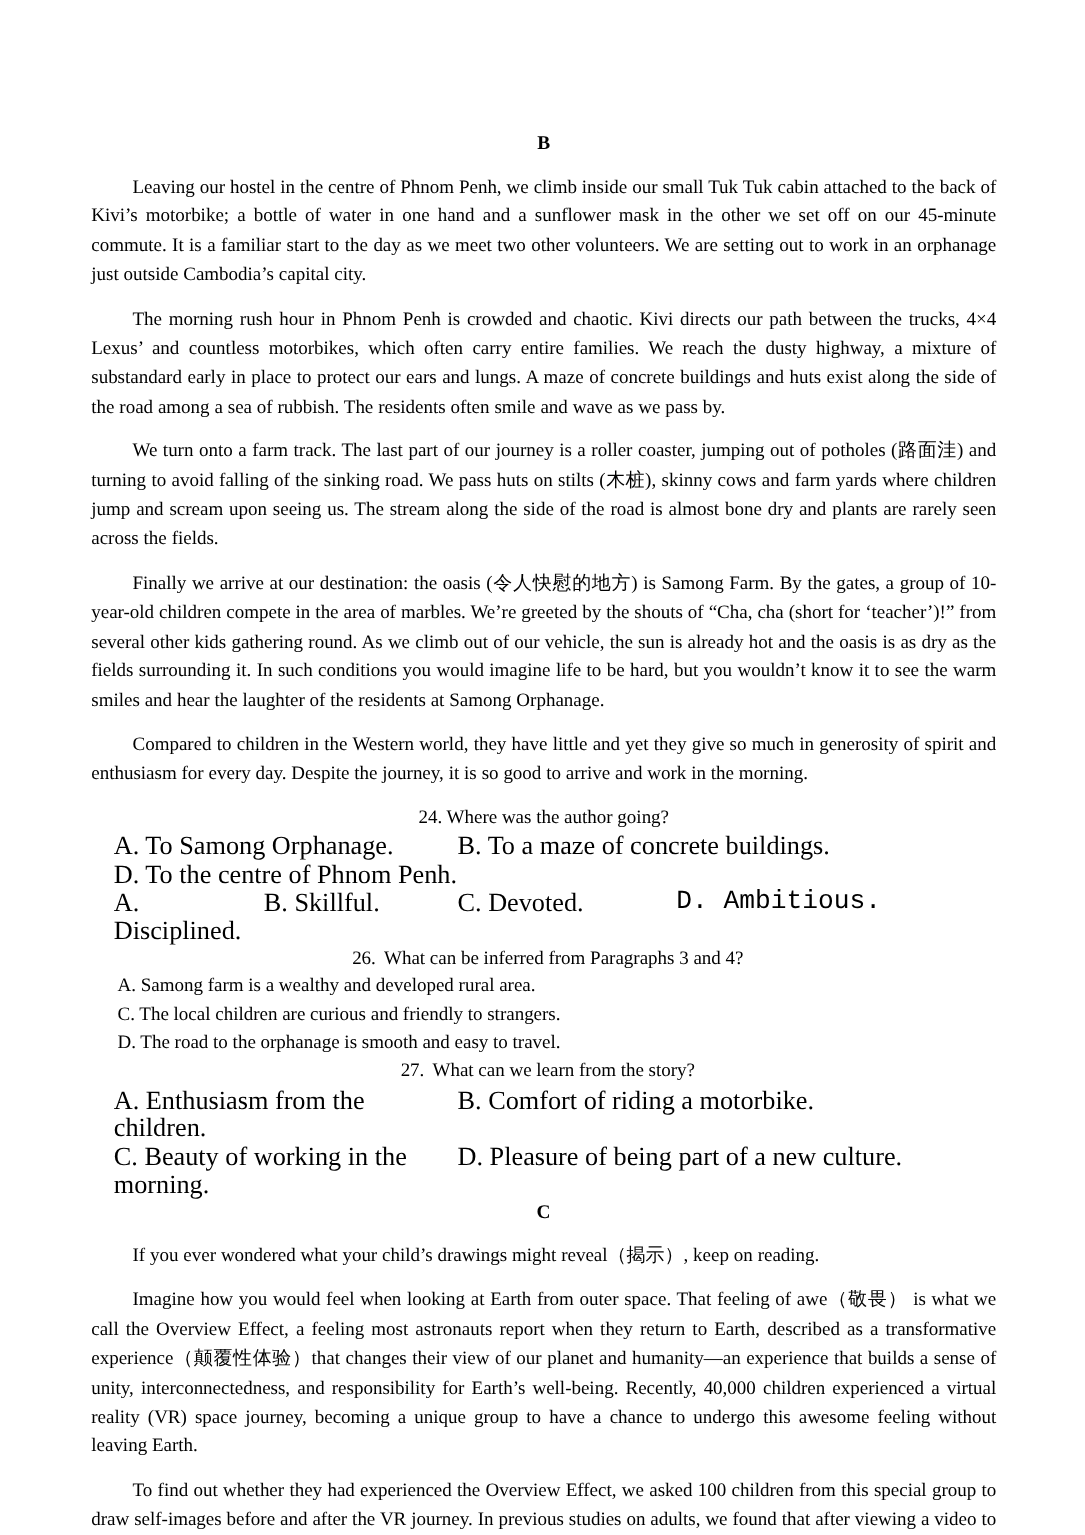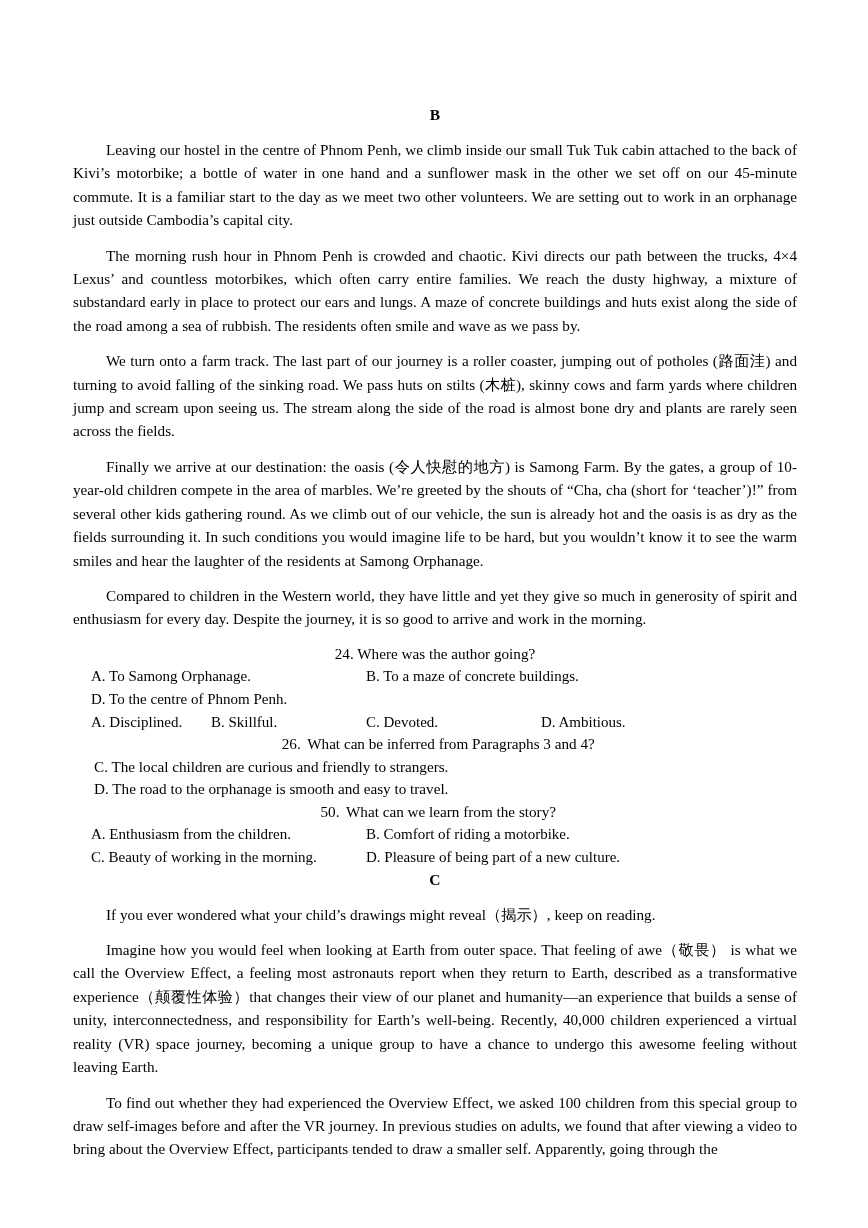--- a/index.html
+++ b/index.html
@@ -55,31 +55,31 @@
     white-space: pre-wrap;
   }
   .q-num {
     display: inline-block;
   }
   .q.wide .q-num {
     min-width: 32px;
   }
   .opts-row {
     margin: 0;
-    font-size: 15px;
+    font-size: 21px;
     line-height: 22.6px;
     padding-left: 30px;
     display: flex;
   }
   .opt-a { flex: 0 0 275px; }
   .opt-b { flex: 0 0 auto; }
   .opts-row.four .opt-a { flex: 0 0 120px; }
   .opts-row.four .opt-b { flex: 0 0 155px; }
   .opts-row.four .opt-c { flex: 0 0 175px; }
-  .opts-row.four .opt-d { flex: 0 0 auto; }
+  .opts-row.four .opt-d { flex: 0 0 auto; font-family: Liberation Mono, monospace; }
   .opt-line {
     margin: 0;
     font-size: 15.2px;
     line-height: 22.6px;
     padding-left: 33px;
   }
 </style>
 </head>
 <body>
 
@@ -110,26 +110,27 @@
       <div class="opts-row four">
         <span class="opt-a">A. Disciplined.</span>
         <span class="opt-b">B. Skillful.</span>
         <span class="opt-c">C. Devoted.</span>
         <span class="opt-d">D. Ambitious.</span>
       </div>
     </div>
 
     <div>
       <p class="q wide"><span class="q-num">26.</span><span>What can be inferred from Paragraphs 3 and 4?</span></p>
+      <p class="opt-line">A. Samong farm is a wealthy and developed rural area.</p>
       <p class="opt-line">C. The local children are curious and friendly to strangers.</p>
       <p class="opt-line">D. The road to the orphanage is smooth and easy to travel.</p>
     </div>
 
     <div>
-      <p class="q wide"><span class="q-num">50.</span><span>What can we learn from the story?</span></p>
+      <p class="q wide"><span class="q-num">27.</span><span>What can we learn from the story?</span></p>
       <div class="opts-row">
         <span class="opt-a">A. Enthusiasm from the children.</span>
         <span class="opt-b">B. Comfort of riding a motorbike.</span>
       </div>
       <div class="opts-row">
         <span class="opt-a">C. Beauty of working in the morning.</span>
         <span class="opt-b">D. Pleasure of being part of a new culture.</span>
       </div>
     </div>
 

